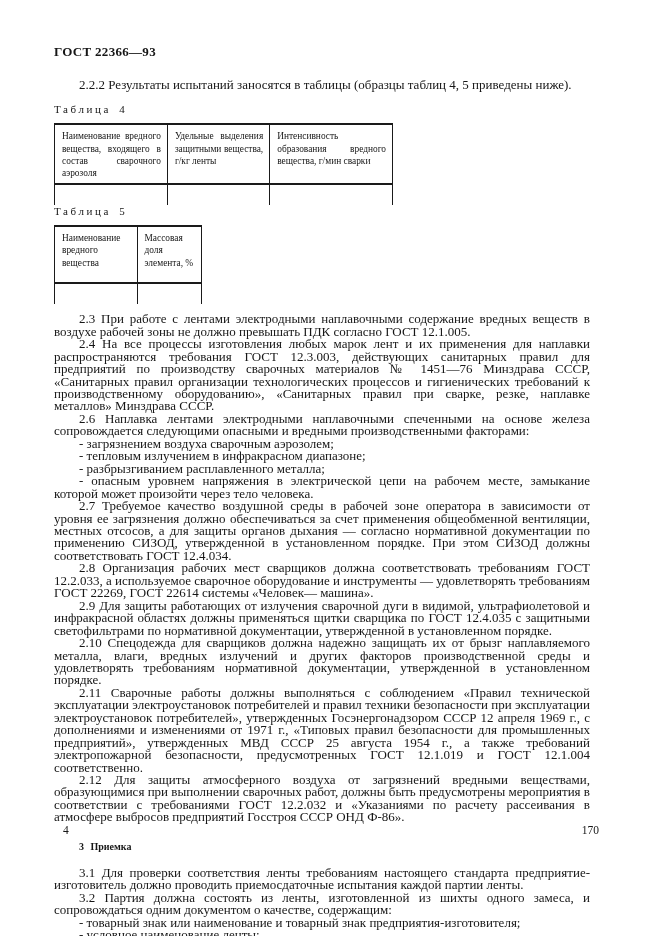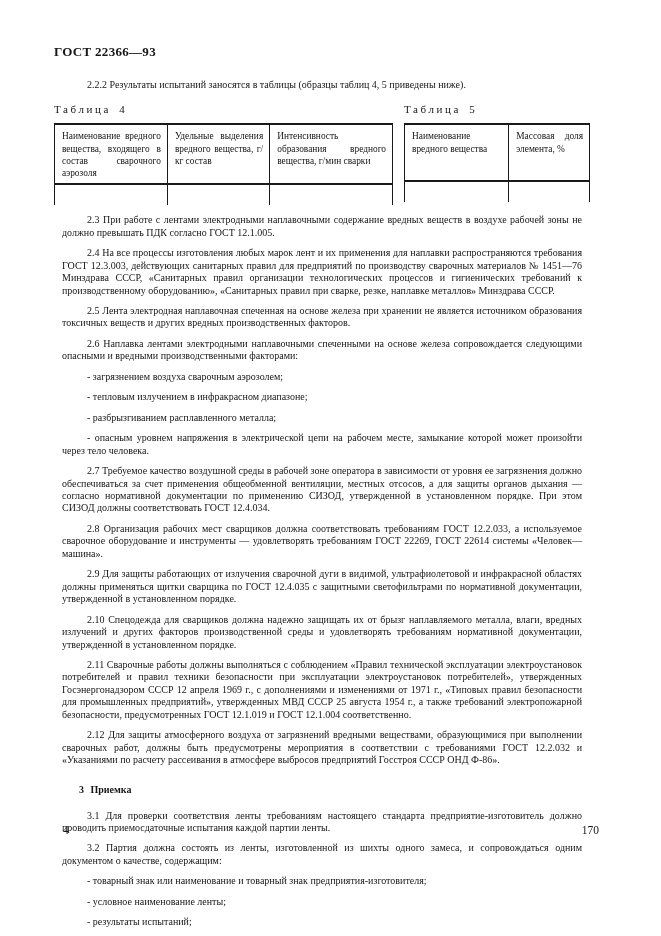--- a/index.html
+++ b/index.html
@@ -18,34 +18,35 @@
     left: 54px;
     top: 44px;
     width: 536px;
   }
   .doc-header {
     font-size: 13px;
     font-weight: bold;
     letter-spacing: 0.3px;
   }
   .para {
-    margin: 8px;
-    font-size: 10px;
+    margin: 0;
+    font-size: 13px;
     line-height: 12.45px;
     text-align: justify;
     text-indent: 25px;
   }
   .intro { margin-top: 19px; }
   .tables-row {
     display: flex;
     justify-content: space-between;
     margin-top: 12px;
+    flex-direction: column;
   }
   .table-block-4 { width: 339px; }
-  .table-block-5 { width: 186px; }
+  .table-block-5 { width: 148px; }
   .table-caption {
     font-size: 11px;
     letter-spacing: 2.6px;
     margin-bottom: 5px;
     word-spacing: 3px;
   }
   table.gost-table {
     border-collapse: collapse;
     width: 100%;
     border-top: 2.5px solid #1a1a1a;
@@ -111,21 +112,21 @@
     <p class="para intro">2.2.2 Результаты испытаний заносятся в таблицы (образцы таблиц 4, 5 приведены ниже).</p>
 
     <div class="tables-row">
 
       <div class="table-block-4">
         <div class="table-caption">Таблица 4</div>
         <table class="gost-table">
           <thead>
             <tr>
               <th class="t4-c1">Наименование вредного вещества, входящего в состав сварочного аэрозоля</th>
-              <th class="t4-c2">Удельные выделения вредного вещества, г/кг состав</th>
+              <th class="t4-c2">Удельные выделения защитными вещества, г/кг ленты</th>
               <th class="t4-c3">Интенсивность образования вредного вещества, г/мин сварки</th>
             </tr>
           </thead>
           <tbody>
             <tr>
               <td></td>
               <td></td>
               <td></td>
             </tr>
           </tbody>
@@ -148,21 +149,20 @@
             </tr>
           </tbody>
         </table>
       </div>
 
     </div>
 
     <div class="body-text">
       <p class="para">2.3 При работе с лентами электродными наплавочными содержание вредных веществ в воздухе рабочей зоны не должно превышать ПДК согласно ГОСТ 12.1.005.</p>
       <p class="para">2.4 На все процессы изготовления любых марок лент и их применения для наплавки распространяются требования ГОСТ 12.3.003, действующих санитарных правил для предприятий по производству сварочных материалов № 1451—76 Минздрава СССР, «Санитарных правил организации технологических процессов и гигиенических требований к производственному оборудованию», «Санитарных правил при сварке, резке, наплавке металлов» Минздрава СССР.</p>
-      <p class="para">2.5 Лента электродная наплавочная спеченная на основе железа при хранении не является источником образования токсичных веществ и других вредных производственных факторов.</p>
       <p class="para">2.6 Наплавка лентами электродными наплавочными спеченными на основе железа сопровождается следующими опасными и вредными производственными факторами:</p>
       <p class="para">- загрязнением воздуха сварочным аэрозолем;</p>
       <p class="para">- тепловым излучением в инфракрасном диапазоне;</p>
       <p class="para">- разбрызгиванием расплавленного металла;</p>
       <p class="para">- опасным уровнем напряжения в электрической цепи на рабочем месте, замыкание которой может произойти через тело человека.</p>
       <p class="para">2.7 Требуемое качество воздушной среды в рабочей зоне оператора в зависимости от уровня ее загрязнения должно обеспечиваться за счет применения общеобменной вентиляции, местных отсосов, а для защиты органов дыхания — согласно нормативной документации по применению СИЗОД, утвержденной в установленном порядке. При этом СИЗОД должны соответствовать ГОСТ 12.4.034.</p>
       <p class="para">2.8 Организация рабочих мест сварщиков должна соответствовать требованиям ГОСТ 12.2.033, а используемое сварочное оборудование и инструменты — удовлетворять требованиям ГОСТ 22269, ГОСТ 22614 системы «Человек— машина».</p>
       <p class="para">2.9 Для защиты работающих от излучения сварочной дуги в видимой, ультрафиолетовой и инфракрасной областях должны применяться щитки сварщика по ГОСТ 12.4.035 с защитными светофильтрами по нормативной документации, утвержденной в установленном порядке.</p>
       <p class="para">2.10 Спецодежда для сварщиков должна надежно защищать их от брызг наплавляемого металла, влаги, вредных излучений и других факторов производственной среды и удовлетворять требованиям нормативной документации, утвержденной в установленном порядке.</p>
       <p class="para">2.11 Сварочные работы должны выполняться с соблюдением «Правил технической эксплуатации электроустановок потребителей и правил техники безопасности при эксплуатации электроустановок потребителей», утвержденных Госэнергонадзором СССР 12 апреля 1969 г., с дополнениями и изменениями от 1971 г., «Типовых правил безопасности для промышленных предприятий», утвержденных МВД СССР 25 августа 1954 г., а также требований электропожарной безопасности, предусмотренных ГОСТ 12.1.019 и ГОСТ 12.1.004 соответственно.</p>

